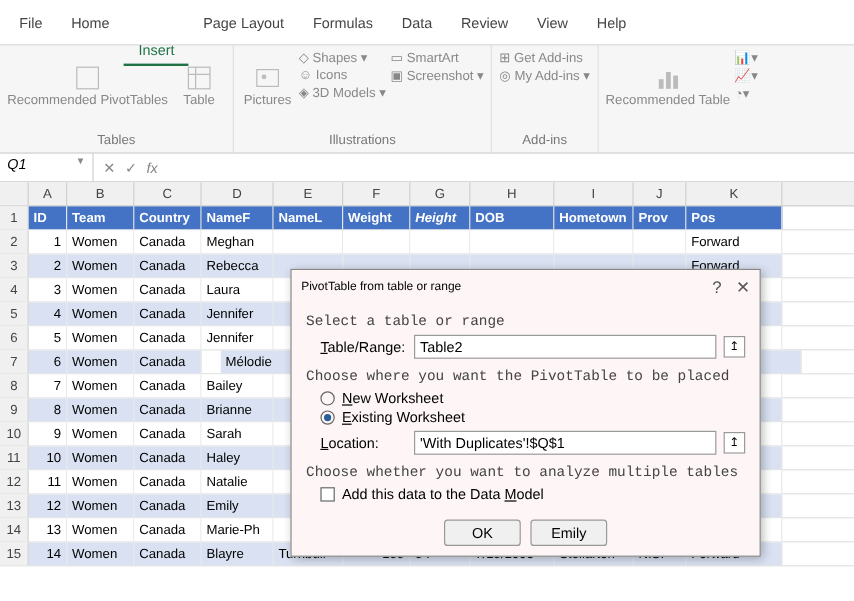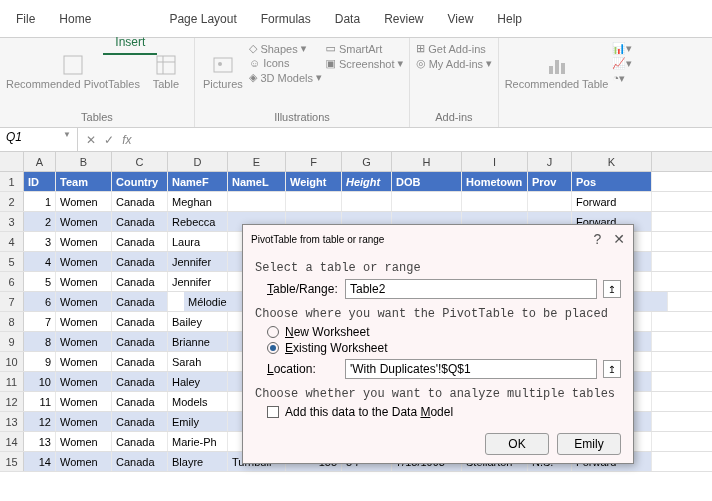--- a/index.html
+++ b/index.html
@@ -46,21 +46,21 @@
 .dialog .field-row { display: flex; align-items: center; margin: 4px 0 8px 12px; gap: 6px; }
 .dialog .field-row label { width: 72px; text-decoration: underline; text-decoration-color: transparent; }
 .dialog .field-row label .u { text-decoration: underline; }
 .dialog input[type=text] { flex: 1; border: 1px solid #999; padding: 2px 4px; background: #fff; font-size: 12px; }
 .dialog .picker { width: 18px; height: 18px; border: 1px solid #999; background: #fff; display: flex; align-items: center; justify-content: center; font-size: 10px; }
 .dialog .radio-row { display: flex; align-items: center; gap: 6px; margin: 2px 0 2px 12px; }
 .dialog .radio { width: 12px; height: 12px; border: 1px solid #666; border-radius: 50%; display: flex; align-items: center; justify-content: center; }
 .dialog .radio.checked::after { content: ""; width: 6px; height: 6px; background: #2a6099; border-radius: 50%; }
 .dialog .check-row { display: flex; align-items: center; gap: 6px; margin: 2px 0 2px 12px; }
 .dialog .check { width: 12px; height: 12px; border: 1px solid #666; background: #fff; }
-.dialog .buttons { display: flex; justify-content: flex-end; gap: 8px; padding: 8px 12px; }
+.dialog .buttons { display: flex; justify-content: center; gap: 8px; padding: 8px 12px; }
 .dialog .buttons button { min-width: 64px; padding: 3px 10px; border: 1px solid #999; background: #f0f0f0; border-radius: 3px; font-size: 12px; }
 .u { text-decoration: underline; }
 </style>
 </head>
 <body>
 
 <div class="menubar" id="menubar">
     <span>File</span>
     <span>Home</span>
     <span class="active">Insert</span>
@@ -350,21 +350,21 @@
         <div class="cell" style="width: 70px;"></div>
         <div class="cell" style="width: 66px;"></div>
         <div class="cell" style="width: 44px;"></div>
         <div class="cell" style="width: 80px;">Forward</div>
       </div>
       <div class="row odd">
         <div class="rownum">12</div>
         <div class="cell num" style="width: 32px;">11</div>
         <div class="cell" style="width: 56px;">Women</div>
         <div class="cell" style="width: 56px;">Canada</div>
-        <div class="cell" style="width: 60px;">Models</div>
+        <div class="cell" style="width: 60px;">Natalie</div>
         <div class="cell" style="width: 58px;"></div>
         <div class="cell num" style="width: 56px;"></div>
         <div class="cell" style="width: 50px;"></div>
         <div class="cell" style="width: 70px;"></div>
         <div class="cell" style="width: 66px;"></div>
         <div class="cell" style="width: 44px;"></div>
         <div class="cell" style="width: 80px;">Forward</div>
       </div>
       <div class="row even">
         <div class="rownum">13</div>

